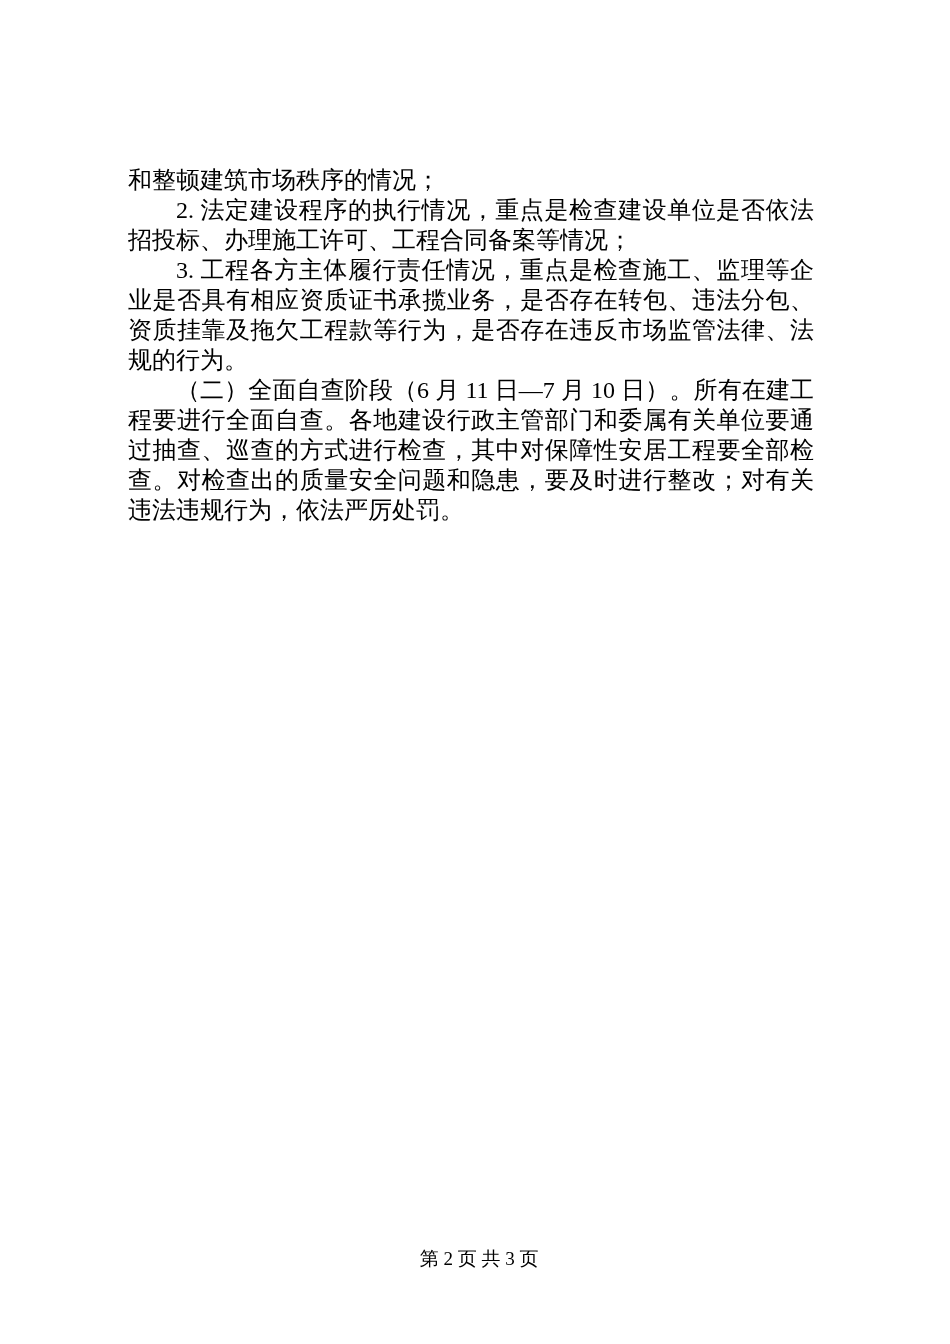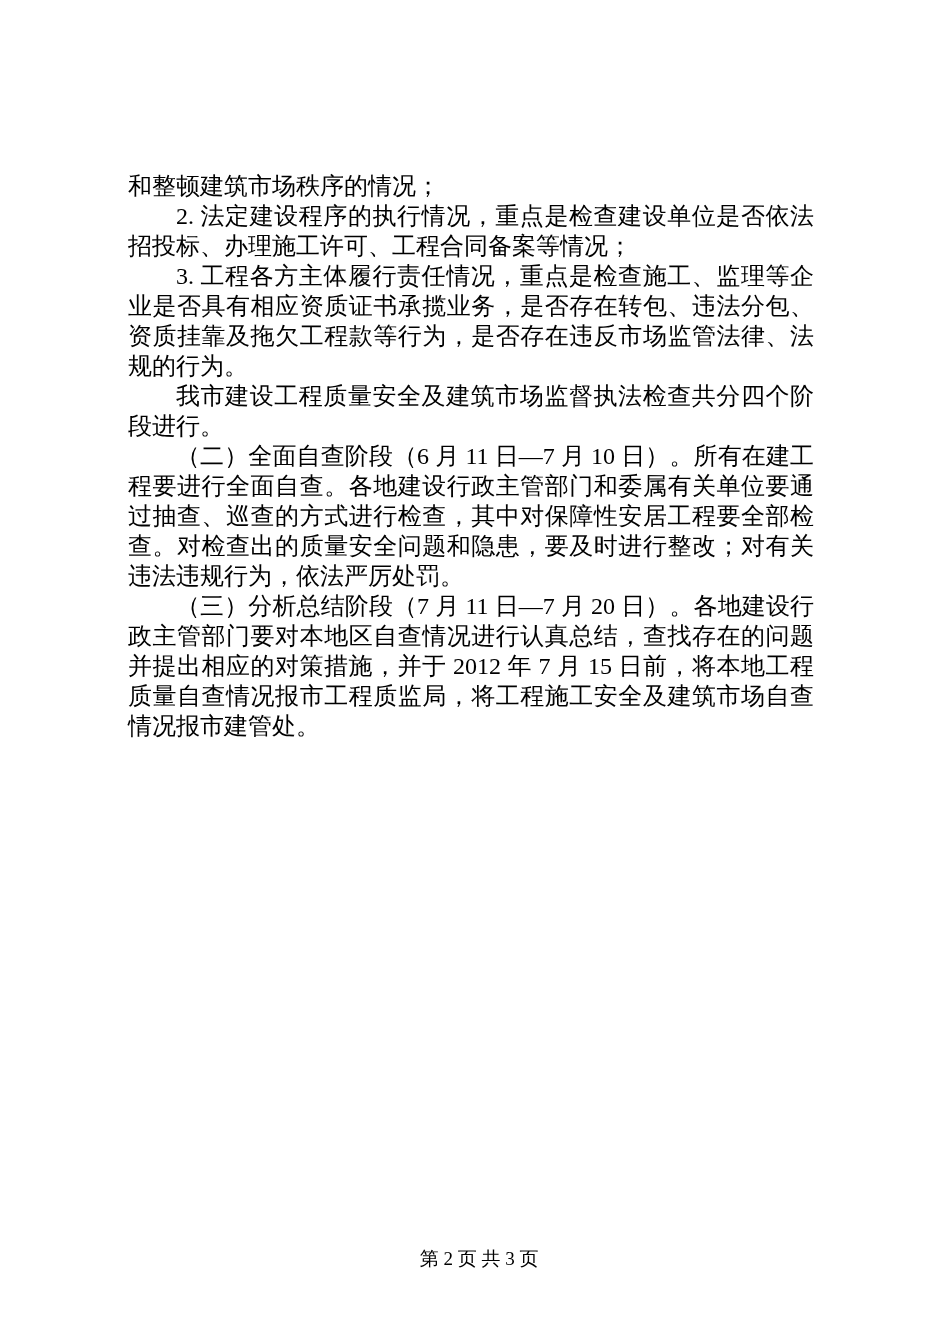--- a/index.html
+++ b/index.html
@@ -16,21 +16,21 @@
     overflow: hidden;
   }
   .page {
     position: absolute;
     inset: 0;
     background: #ffffff;
   }
   .content {
     position: absolute;
     left: 128px;
-    top: 171px;
+    top: 165px;
     width: 686px;
   }
   .para {
     margin: 0;
     font-size: 24px;
     line-height: 30px;
     text-align: justify;
     text-justify: inter-character;
     color: #000000;
   }
@@ -50,20 +50,18 @@
 </style>
 </head>
 <body>
 
 <div class="page">
   <main class="content">
 
   <p class="para">和整顿建筑市场秩序的情况；</p>
       <p class="para indent">2. 法定建设程序的执行情况，重点是检查建设单位是否依法招投标、办理施工许可、工程合同备案等情况；</p>
       <p class="para indent">3. 工程各方主体履行责任情况，重点是检查施工、监理等企业是否具有相应资质证书承揽业务，是否存在转包、违法分包、资质挂靠及拖欠工程款等行为，是否存在违反市场监管法律、法规的行为。</p>
-      <p class="para indent">我市建设工程质量安全及建筑市场监督执法检查共分四个阶段进行。</p>
       <p class="para indent">（二）全面自查阶段（6 月 11 日—7 月 10 日）。所有在建工程要进行全面自查。各地建设行政主管部门和委属有关单位要通过抽查、巡查的方式进行检查，其中对保障性安居工程要全部检查。对检查出的质量安全问题和隐患，要及时进行整改；对有关违法违规行为，依法严厉处罚。</p>
-      <p class="para indent">（三）分析总结阶段（7 月 11 日—7 月 20 日）。各地建设行政主管部门要对本地区自查情况进行认真总结，查找存在的问题并提出相应的对策措施，并于 2012 年 7 月 15 日前，将本地工程质量自查情况报市工程质监局，将工程施工安全及建筑市场自查情况报市建管处。</p>
     </main>
   <footer class="page-footer">
     <span>第 2 页 共 3 页</span>
   </footer>
 </div>
 
 </body></html>

